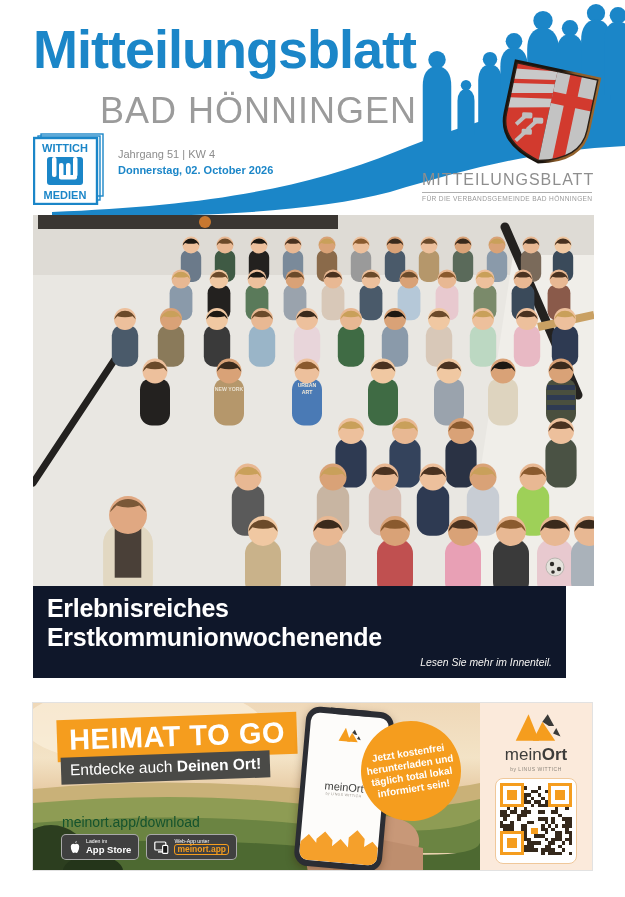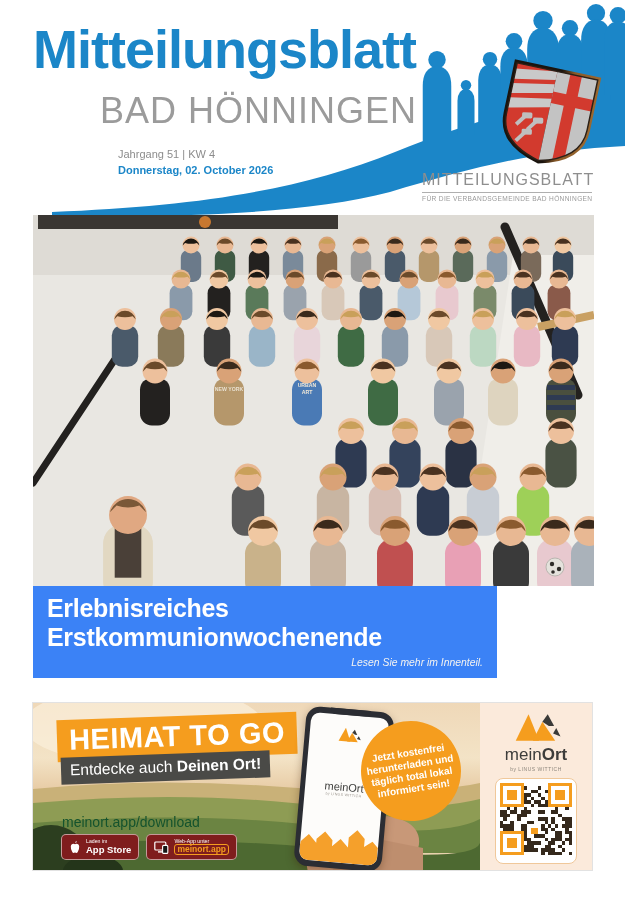--- a/index.html
+++ b/index.html
@@ -23,38 +23,38 @@
   .wlogo{left:33px;top:133px;width:72px;height:72px;}
   .wlogo svg{display:block;}
 
   .header-art{left:0;top:0;width:625px;height:215px;pointer-events:none;}
   .shield{left:500px;top:66px;width:96px;height:100px;transform:rotate(12deg);}
 
   
   .photo{left:33px;top:215px;width:561px;height:371px;background:#EAE8E4;overflow:hidden;}
 
   
-  .caption{left:33px;top:586px;width:464px;height:92px;background:#3b82f6;color:#fff;
+  .caption{left:33px;top:586px;width:533px;height:92px;background:#0f172a;color:#fff;
     box-sizing:border-box;padding:8px 14px 0 14px;}
   .caption h2{margin:0;font-size:25px;letter-spacing:-0.3px;font-weight:bold;}
   .caption p{margin:7px 0 0 0;font-size:10.4px;font-style:italic;line-height:1.4;color:#F4F3F1;}
   .caption .more{text-align:right;margin-top:4px;}
 
   
   .ad{left:33px;top:703px;width:559px;height:167px;background:#e8d2ae;outline:1px solid #e2e2e2;overflow:hidden;}
   .ad-land{position:absolute;left:0;top:0;width:447px;height:167px;}
   .heimat{position:absolute;left:24px;top:13px;background:#F59D1E;color:#fff;
     font-size:29px;font-weight:bold;letter-spacing:0.5px;padding:4px 12px 5px 12px;transform:rotate(-2deg);white-space:nowrap;}
   .entdecke{position:absolute;left:28px;top:51px;background:#4A4A47;color:#fff;
     font-size:15.5px;padding:4px 9px 5px 9px;transform:rotate(-2deg);white-space:nowrap;}
   .entdecke b{font-weight:bold;}
   .storeline{position:absolute;left:29px;top:93px;font-size:13.5px;font-weight:bold;color:#33322F;}
   .adurl{position:absolute;left:29px;top:111px;font-size:14px;color:#14532d;}
   .badges{position:absolute;left:28px;top:131px;display:flex;gap:7px;}
-  .badge{display:flex;align-items:center;gap:5px;background:#7f1d1d;border:1px solid rgba(255,255,255,0.55);
+  .badge{display:flex;align-items:center;gap:5px;background:#404040;border:1px solid rgba(255,255,255,0.55);
     border-radius:5px;height:24px;padding:0 7px;color:#fff;}
   .badge .bt{line-height:1.05;}
   .badge .l1{font-size:5.2px;display:block;}
   .badge .l2{font-size:9.5px;font-weight:bold;display:block;white-space:nowrap;}
   .badge .l2.orange{color:#F59D1E;border:1px solid #F59D1E;border-radius:3px;padding:0 2px;font-size:8.5px;}
 
   .phone{position:absolute;left:267px;top:6px;width:88px;height:160px;background:#2B2D33;
     border-radius:14px;transform:rotate(5deg);box-shadow:0 3px 8px rgba(60,30,0,0.35);}
   .phone .screen{position:absolute;left:5px;top:6px;right:5px;bottom:6px;background:#FDFCFA;border-radius:9px;overflow:hidden;text-align:center;}
   .phone .notch{position:absolute;left:24px;top:0px;width:40px;height:6px;background:#2B2D33;border-radius:0 0 5px 5px;}
@@ -100,20 +100,41 @@
           <path d="M581.12 100 L581.12 40.480000000000004 Q581.12 21.28 596 19.36 Q610.88 21.28 610.88 40.480000000000004 L610.88 100 Z"></path>
           <circle cx="618" cy="15.36" r="8.36"></circle>
           <path d="M604.36 95 L604.36 40.44 Q604.36 22.840000000000003 618 21.08 Q631.64 22.840000000000003 631.64 40.44 L631.64 95 Z"></path>
         </g>
     </svg>
   </div>
 
   <div class="abs mast-title">Mitteilungsblatt</div>
   <div class="abs mast-sub">BAD HÖNNINGEN</div>
 
+  <div class="abs wlogo">
+    <svg width="72" height="72" viewBox="0 0 72 72">
+      <g stroke="#1B86C8" fill="none" stroke-width="1.4">
+        <rect x="8" y="1" width="62" height="62"></rect>
+        <rect x="5" y="3" width="62" height="64"></rect>
+      </g>
+      <rect x="1" y="5" width="63" height="66" fill="#ffffff" stroke="#1B86C8" stroke-width="2.4"></rect>
+      <text x="32" y="19" font-size="11" font-weight="bold" fill="#1B86C8" text-anchor="middle" id="wlogo-top">WITTICH</text>
+      <g fill="#1B86C8">
+        <rect x="14" y="24" width="36" height="28" rx="3"></rect>
+      </g>
+      <g fill="#ffffff">
+        <rect x="19" y="24" width="4.5" height="20" rx="2"></rect>
+        <rect x="26" y="30" width="4.5" height="16" rx="2"></rect>
+        <rect x="33" y="30" width="4.5" height="16" rx="2"></rect>
+        <rect x="40" y="24" width="4.5" height="20" rx="2"></rect>
+        <rect x="26" y="42" width="18" height="4.5" rx="2"></rect>
+      </g>
+      <text x="32" y="66" font-size="11" font-weight="bold" fill="#1B86C8" text-anchor="middle" id="wlogo-bottom">MEDIEN</text>
+    </svg>
+  </div>
 
   <div class="abs issue">
     <div>Jahrgang 51 | KW 4</div>
     <div class="date">Donnerstag, 02. October 2026</div>
   </div>
 
   <div class="abs shield">
     <svg width="96" height="100" viewBox="0 0 64 68">
       <defs>
         <linearGradient id="shieldEdge" x1="0" y1="0" x2="1" y2="0">

